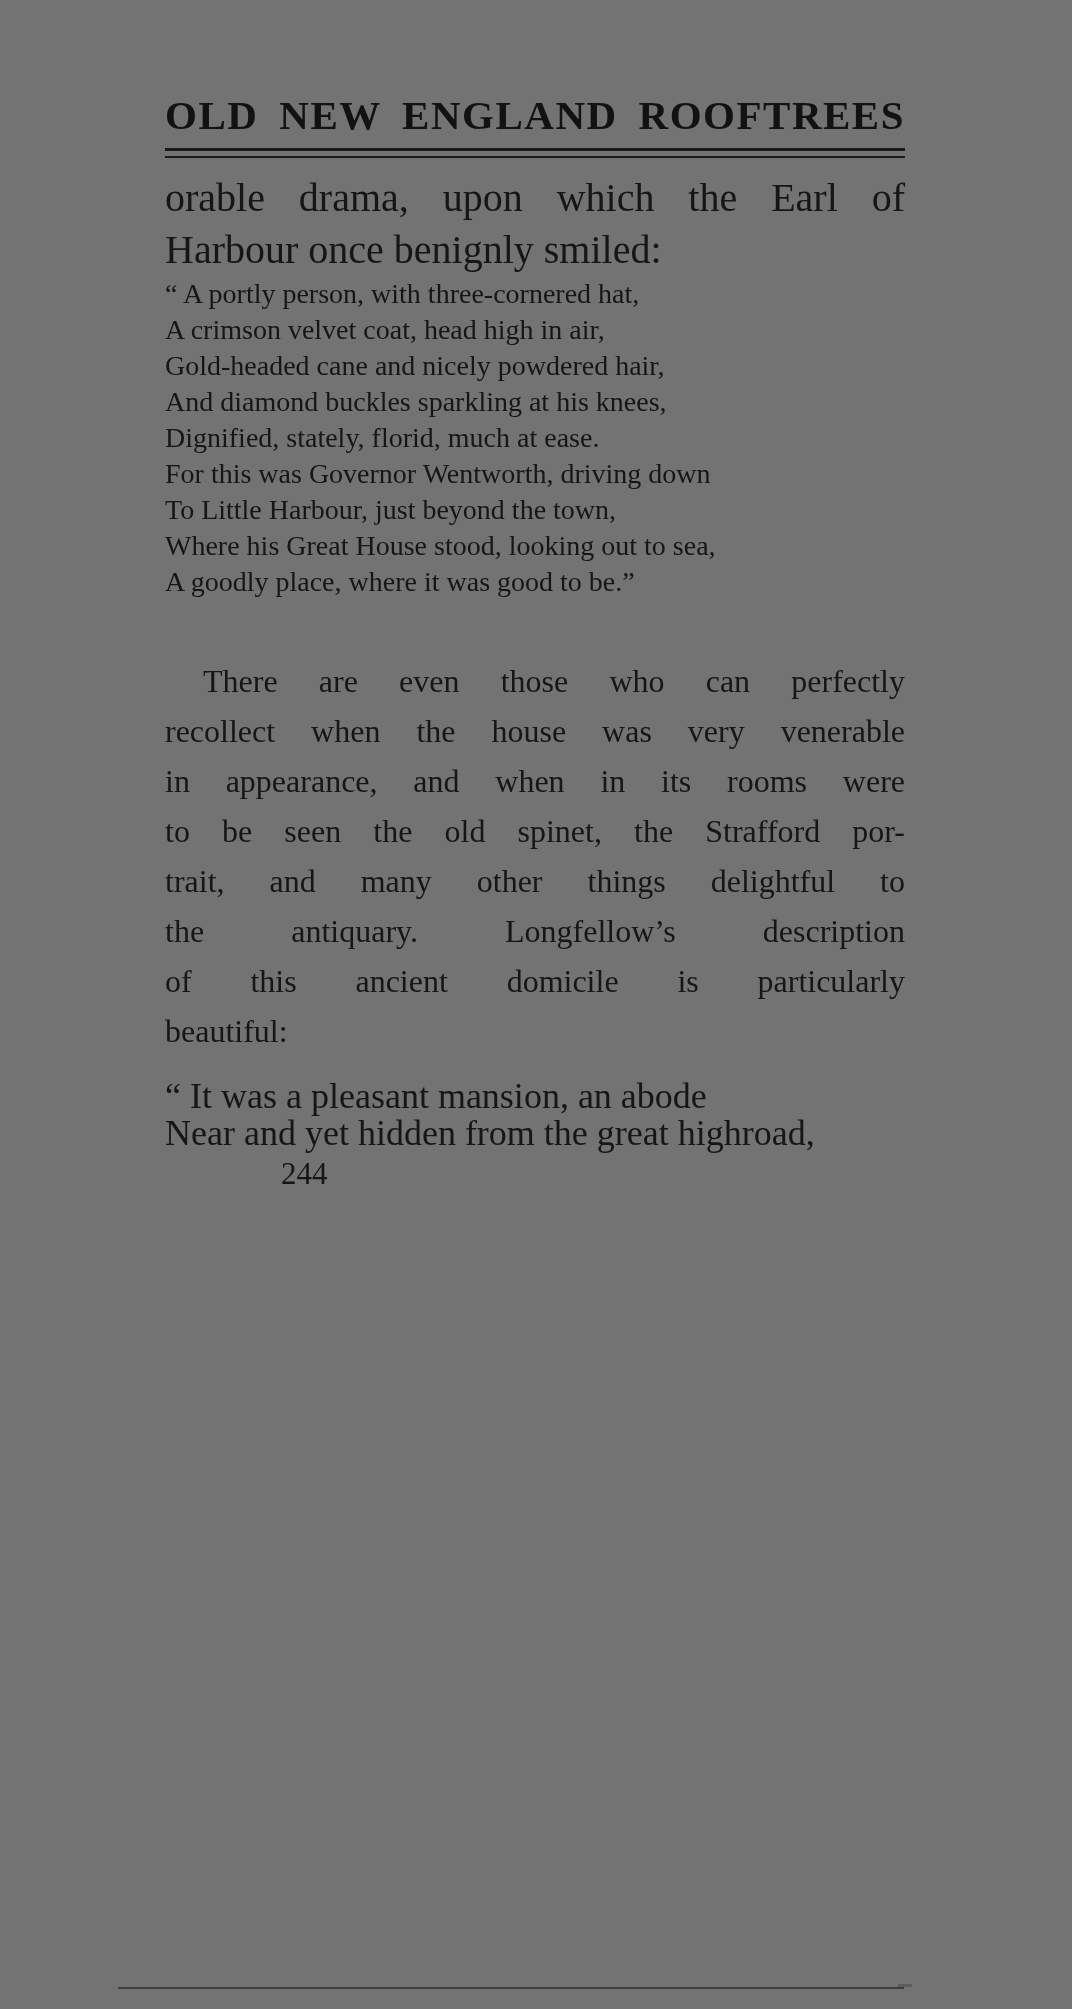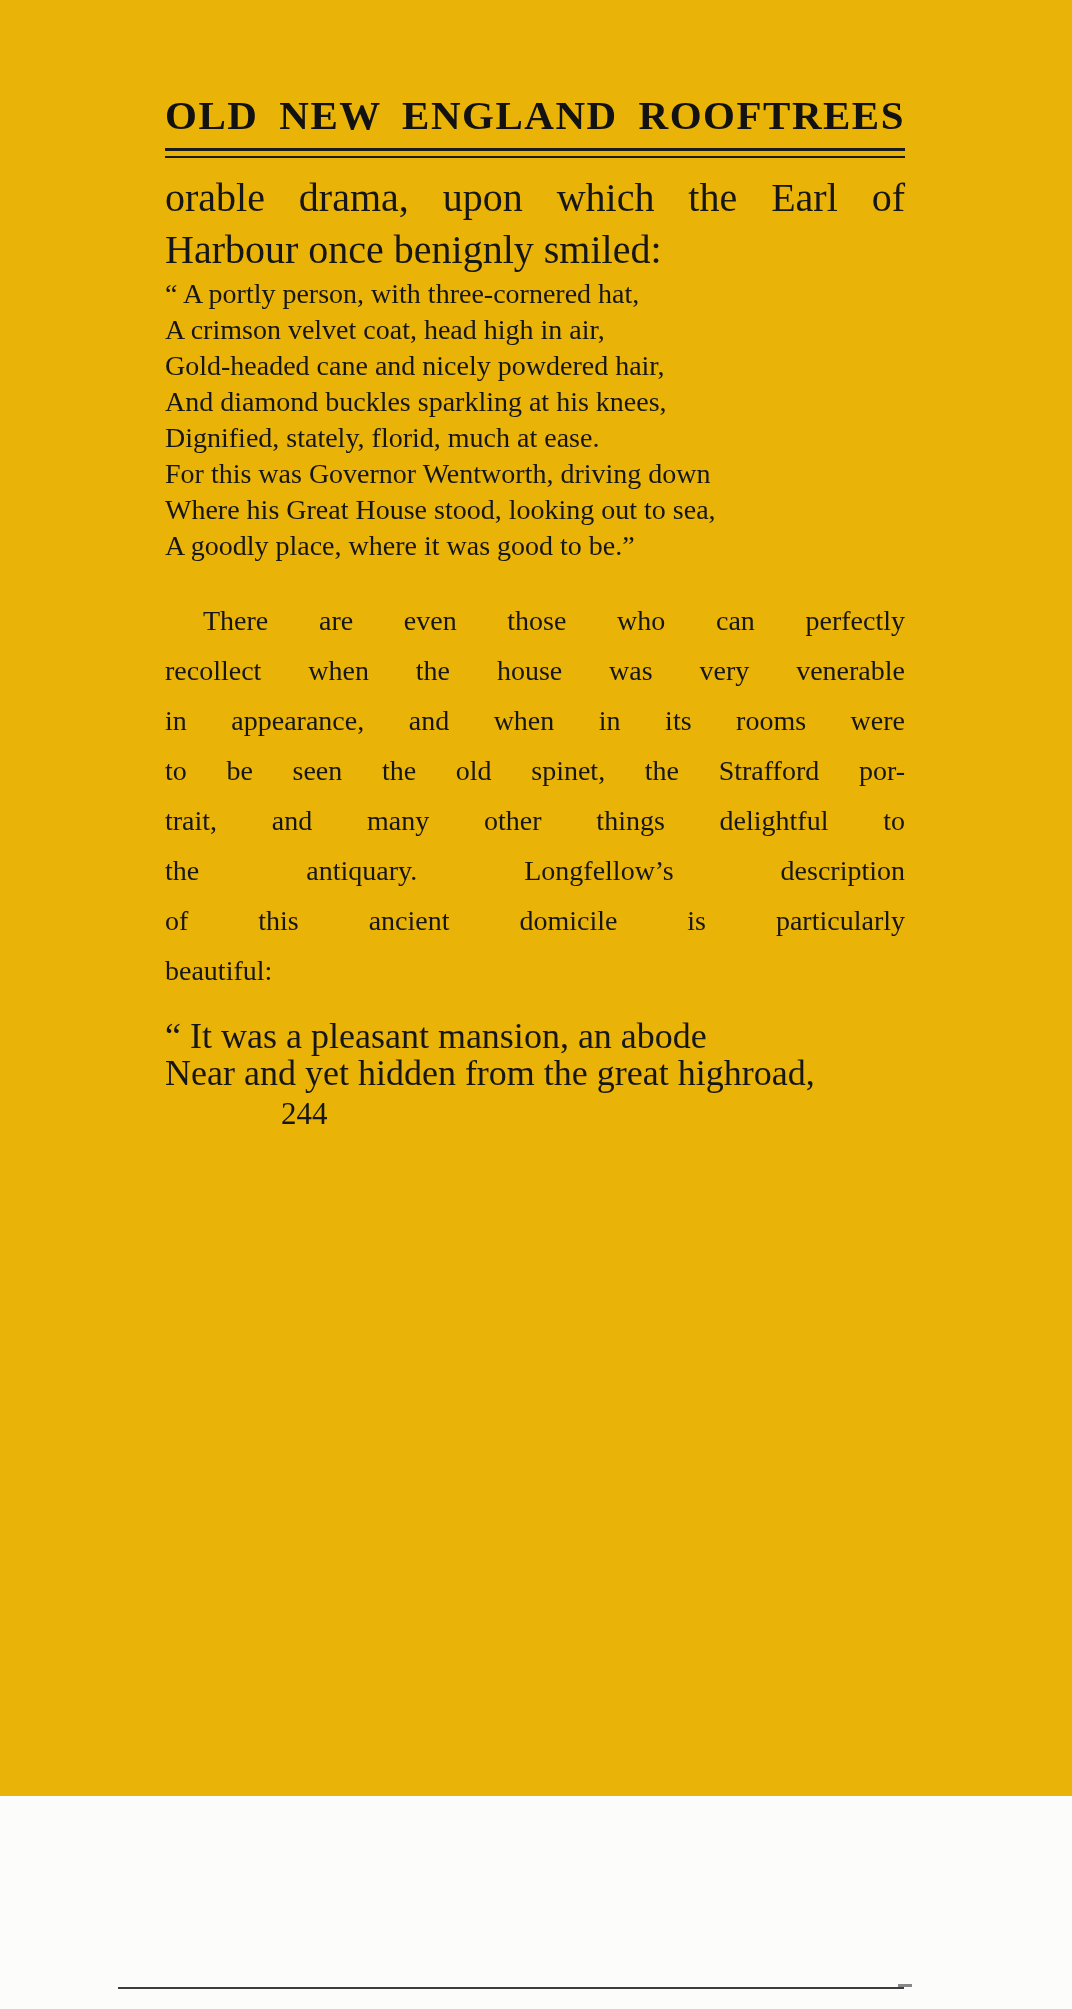--- a/index.html
+++ b/index.html
@@ -8,22 +8,22 @@
     width: 1072px;
     height: 2009px;
     font-family: "Liberation Serif", "DejaVu Serif", serif;
     color: #161616;
     position: relative;
     overflow: hidden;
   }
   .scan-page {
     position: relative;
     width: 1072px;
-    height: 1796px;
-    background: #eab308;
+    height: 2009px;
+    background: #737373;
   }
   .column {
     position: absolute;
     left: 165px;
     top: 95px;
     width: 740px;
   }
   h1.book-header {
     font-size: 41px;
     font-weight: bold;
@@ -47,22 +47,22 @@
   .intro {
     margin-top: 14px;
     font-size: 40px;
     line-height: 52px;
   }
   .poem {
     font-size: 28px;
     line-height: 36px;
   }
   .prose {
-    margin-top: 32px;
-    font-size: 28px;
+    margin-top: 56px;
+    font-size: 32px;
     line-height: 50px;
   }
   .poem-2 {
     margin-top: 22px;
     font-size: 36px;
     line-height: 37px;
   }
   .page-number {
     margin-top: 2px;
     margin-left: 116px;
@@ -116,20 +116,21 @@
         <div class="jline lline">Harbour once benignly smiled:</div>
       </div>
 
     <div class="poem">
         <div class="lline">“ A portly person, with three-cornered hat,</div>
         <div class="lline">A crimson velvet coat, head high in air,</div>
         <div class="lline">Gold-headed cane and nicely powdered hair,</div>
         <div class="lline">And diamond buckles sparkling at his knees,</div>
         <div class="lline">Dignified, stately, florid, much at ease.</div>
         <div class="lline">For this was Governor Wentworth, driving down</div>
+        <div class="lline">To Little Harbour, just beyond the town,</div>
         <div class="lline">Where his Great House stood, looking out to sea,</div>
         <div class="lline">A goodly place, where it was good to be.”</div>
       </div>
 
     <div class="prose">
         <div class="jline indent">There are even those who can perfectly</div>
         <div class="jline">recollect when the house was very venerable</div>
         <div class="jline">in appearance, and when in its rooms were</div>
         <div class="jline">to be seen the old spinet, the Strafford por-</div>
         <div class="jline">trait, and many other things delightful to</div>

